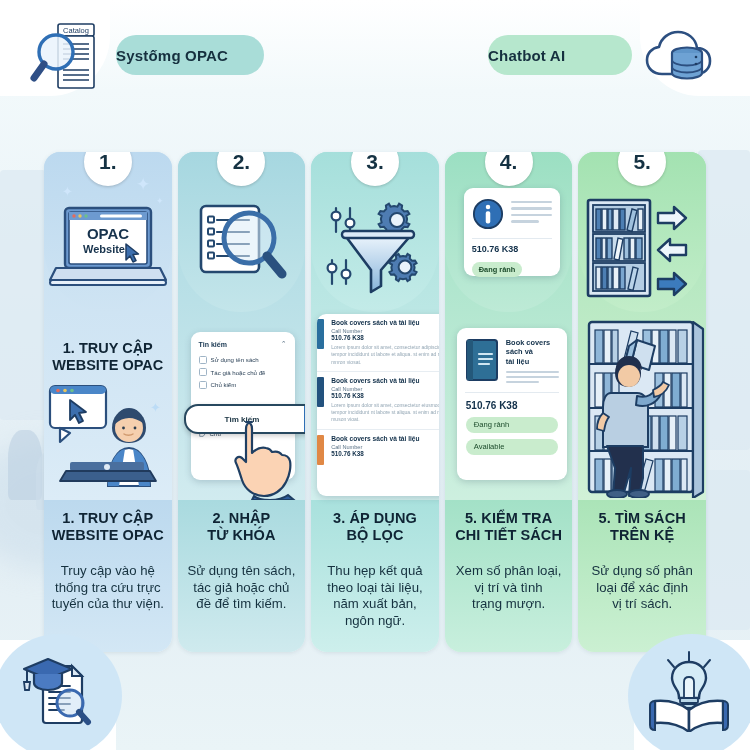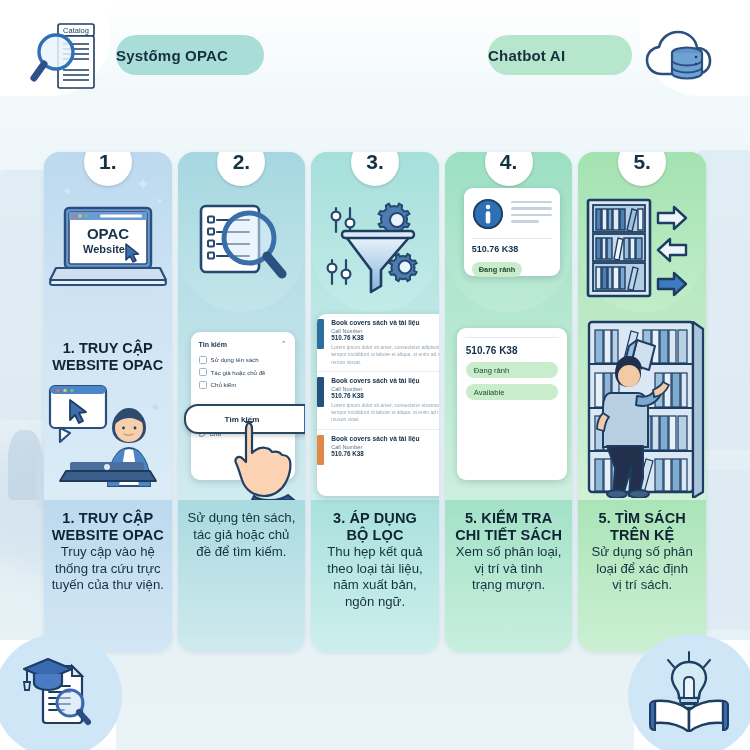--- a/index.html
+++ b/index.html
@@ -46,21 +46,21 @@
 
   .num{position:absolute;top:-14px;left:50%;transform:translateX(-50%);
        width:42px;height:42px;border-radius:50%;background:#fff;
        border:3px solid #fff;box-shadow:0 1px 3px rgba(0,0,0,.18);
        display:flex;align-items:center;justify-content:center;
        font-size:21px;font-weight:700;color:#153243;z-index:6;}
 
   .cap{flex:1;padding:10px 6px 6px;text-align:center;}
   .cap-title{font-size:14.5px;font-weight:700;color:#0f2434;line-height:1.16;
              letter-spacing:.1px;white-space:pre-line;}
-  .cap-body{margin-top:0;font-size:13.2px;color:#15313f;line-height:1.28;
+  .cap-body{margin-top:19px;font-size:13.2px;color:#15313f;line-height:1.28;
             white-space:pre-line;}
 
   
   .card{position:absolute;background:#fff;border-radius:9px;
         box-shadow:0 2px 7px rgba(40,70,90,.22);}
 
   .chk{display:flex;align-items:center;gap:4px;margin-top:4.5px;}
   .chk i{width:6px;height:6px;border:1px solid #9fb4c6;border-radius:1.5px;display:block;}
   .chk span{font-size:6.1px;color:#2d4358;}
 
@@ -276,20 +276,22 @@
 
         <div style="position:absolute;left:46px;top:262px;width:96px;height:86px;">
           <svg viewBox="0 0 96 86" width="96" height="86">
             <path d="M22 8c4 0 6 3 6 7v24c4-4 9-6 14-5 3 .5 5 2 6 4 4-1 8 0 10 3 4 0 7 2 8 6 1 5 0 14-4 21-4 8-12 14-22 14-11 0-19-7-22-16-2-6-4-13-6-17-2-4 2-8 6-5l4 4V15c0-4 2-7 6-7z" fill="#fbd3b4" stroke="#1f3f63" stroke-width="2.2" stroke-linejoin="round"></path>
             <path d="M30 82c2 2 8 4 16 4s14-2 18-5l6 5H28z" fill="#2e5e9e" stroke="#1f3f63" stroke-width="2"></path>
           </svg>
         </div>
       </div>
 
       <div class="cap" style="background:linear-gradient(180deg,#a9dadf,#cfeaee);">
+        <div class="cap-title">2. NHẬP
+TỪ KHÓA</div>
         <div class="cap-body">Sử dụng tên sách,
 tác giả hoặc chủ
 đề để tìm kiếm.</div>
       </div>
     </div>
 
     <div class="step" style="background:linear-gradient(180deg,#a9e0dc 0%,#c9ecea 55%,#e4f6f4 100%);">
       <div class="num">3.</div>
       <div class="art">
         <div class="shield" style="background:linear-gradient(180deg,#a5dfdb,#c3ebe8);"></div>
@@ -379,20 +381,41 @@
             </div>
           </div>
           <div style="border-top:1px solid #e3eaf0;margin:8px 8px 0;"></div>
           <div style="padding:5px 8px 0;font-size:9px;font-weight:700;color:#12304a;">510.76 K38</div>
           <div style="padding:4px 8px 0;">
             <span class="badge-pill">Đang rảnh</span>
           </div>
         </div>
 
         <div class="card" style="left:12px;top:176px;width:110px;height:152px;">
+          <div style="display:flex;gap:7px;padding:10px 8px 0;">
+            <svg width="34" height="44" viewBox="0 0 34 44">
+              <rect x="2" y="2" width="30" height="40" rx="2.5" fill="#2e6f96" stroke="#1d3d63" stroke-width="2"></rect>
+              <rect x="2" y="2" width="6" height="40" fill="#24587a"></rect>
+              <g stroke="#cfe6f2" stroke-width="2.2" stroke-linecap="round">
+                <line x1="14" y1="16" x2="27" y2="16"></line>
+                  <line x1="14" y1="21" x2="27" y2="21"></line>
+                  <line x1="14" y1="26" x2="24" y2="26"></line>
+              </g>
+            </svg>
+            <div style="flex:1;">
+              <div style="font-size:7.4px;font-weight:700;color:#12304a;line-height:1.25;white-space:pre-line;">Book covers
+sách và
+tài liệu</div>
+              <div style="margin-top:5px;">
+                <div style="height:1.8px;background:#c6d3de;border-radius:2px;margin-bottom:3.4px;"></div>
+                <div style="height:1.8px;background:#c6d3de;border-radius:2px;margin-bottom:3.4px;"></div>
+                <div style="height:1.8px;background:#c6d3de;border-radius:2px;width:62%;"></div>
+              </div>
+            </div>
+          </div>
           <div style="border-top:1px solid #e3eaf0;margin:9px 8px 0;"></div>
           <div style="padding:7px 9px 0;font-size:10px;font-weight:700;color:#12304a;">510.76 K38</div>
           <div style="padding:6px 9px 0;">
             <div style="background:#c9eccd;border-radius:9px;padding:3.5px 8px;font-size:7.6px;color:#1b4a2a;">Đang rảnh</div>
           </div>
           <div style="padding:6px 9px 0;">
             <div style="background:#c9eccd;border-radius:9px;padding:3.5px 8px;font-size:7.6px;color:#1b4a2a;">Available</div>
           </div>
         </div>
       </div>

